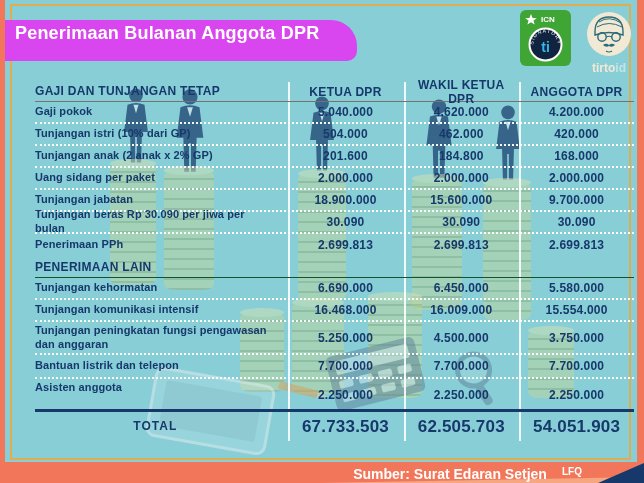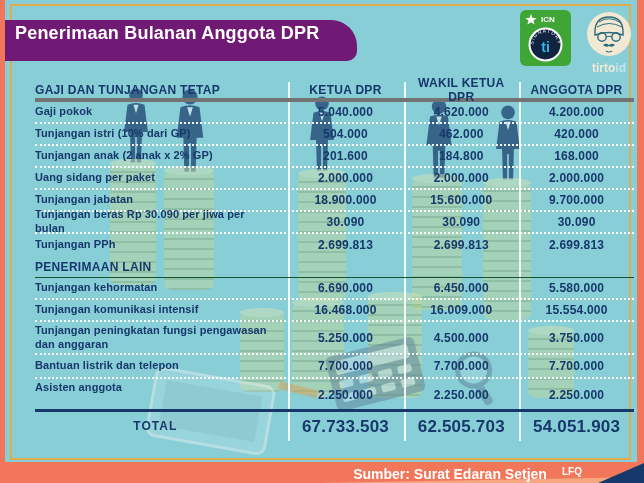--- a/index.html
+++ b/index.html
@@ -10,21 +10,21 @@
     font-family:"Liberation Sans",sans-serif;
     color:#17386a;
   }
   
   .edge-left{position:absolute;left:0;top:0;width:5px;height:483px;background:#f2775a;}
   .edge-right{position:absolute;right:0;top:0;width:7px;height:483px;background:#f2775a;}
   .gold-frame{position:absolute;left:10px;top:4px;width:621px;height:456px;border:2px solid #dfad50;}
   
   .banner{
     position:absolute;left:5px;top:20px;width:352px;height:41px;
-    background:#701a75;border-radius:0 26px 10px 0;
+    background:#d946ef;border-radius:0 26px 10px 0;
     padding:4px 0 0 10px;z-index:5;
   }
   .banner .title{font-size:18px;font-weight:bold;color:#fff;letter-spacing:.2px;line-height:1.1;}
   .banner .subtitle{font-size:11px;font-style:italic;font-weight:bold;color:#fff;margin-top:1px;}
   
   .logo-icn{position:absolute;left:519px;top:9px;width:53px;height:58px;z-index:5;}
   .logo-tirto{position:absolute;left:585px;top:11px;width:48px;height:62px;z-index:5;text-align:center;}
   .logo-tirto .word{font-size:12px;font-weight:bold;color:#f2e9d4;line-height:1;margin-top:1px;}
   .logo-tirto .word .suf{color:#c2e4e9;font-weight:bold;}
   
@@ -38,21 +38,21 @@
   .flat{opacity:.5;}
   
   .table{position:absolute;left:35px;top:82px;width:599px;z-index:2;}
   .vline{position:absolute;top:0;width:2px;height:359px;background:rgba(255,255,255,.88);z-index:0;}
   .trow{display:flex;align-items:center;position:relative;z-index:1;}
   .cell{padding:0;}
   .lbl{width:253px;font-size:11px;font-weight:bold;letter-spacing:.1px;line-height:1.25;padding-right:14px;}
   .val{width:116px;text-align:center;font-size:12px;font-weight:bold;letter-spacing:.2px;}
   .val:last-child{width:115px;}
   .dotted{border-bottom:2px dotted rgba(255,255,255,.95);}
-  .thead{height:20px;border-bottom:4px solid #737373;}
+  .thead{height:20px;border-bottom:1px solid #737373;}
   .thead .lbl,.thead .val{font-size:12px;font-weight:bold;letter-spacing:.3px;}
   .r{height:22px;}
   .r-tall{height:33px;}
   .r-med{height:24px;}
   .sechead{height:22px;display:flex;align-items:center;border-bottom:1px solid #14532d;
            font-size:12px;font-weight:bold;letter-spacing:.3px;position:relative;z-index:1;}
   .row-split{height:30px;}
   .row-split .lbl{align-self:flex-start;padding-top:2px;}
   .row-split .val{align-self:flex-end;padding-bottom:7px;}
   .total-row{height:32px;border-top:3px solid #17386a;align-items:center;}
@@ -217,21 +217,21 @@
       <div class="cell val">15.600.000</div>
       <div class="cell val">9.700.000</div>
     </div>
     <div class="trow r dotted">
       <div class="cell lbl">Tunjangan beras Rp 30.090 per jiwa per bulan</div>
       <div class="cell val">30.090</div>
       <div class="cell val">30.090</div>
       <div class="cell val">30.090</div>
     </div>
     <div class="trow r">
-      <div class="cell lbl">Tunjangan PPh</div>
+      <div class="cell lbl">Penerimaan PPh</div>
       <div class="cell val">2.699.813</div>
       <div class="cell val">2.699.813</div>
       <div class="cell val">2.699.813</div>
     </div>
 
     <div class="sechead">PENERIMAAN LAIN</div>
 
     <div class="trow r dotted">
       <div class="cell lbl">Tunjangan kehormatan</div>
       <div class="cell val">6.690.000</div>

